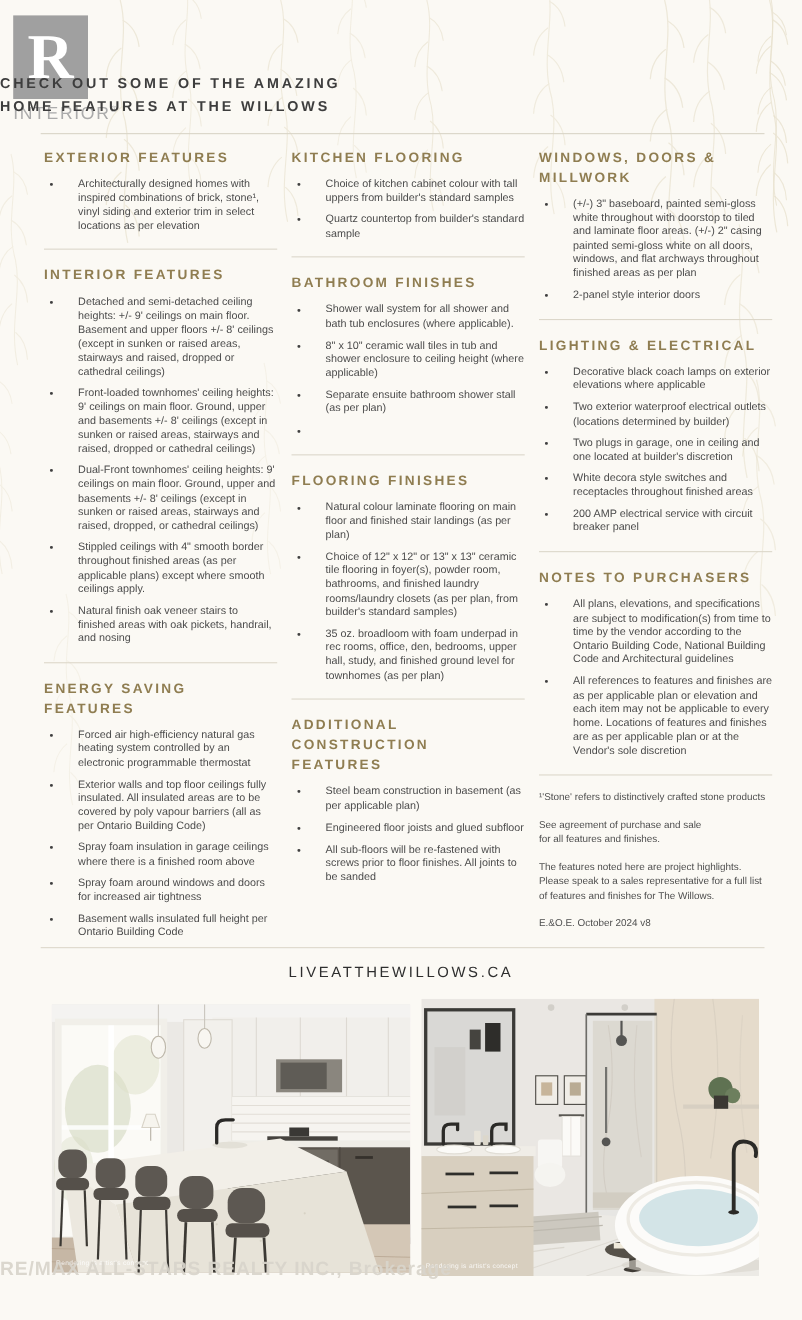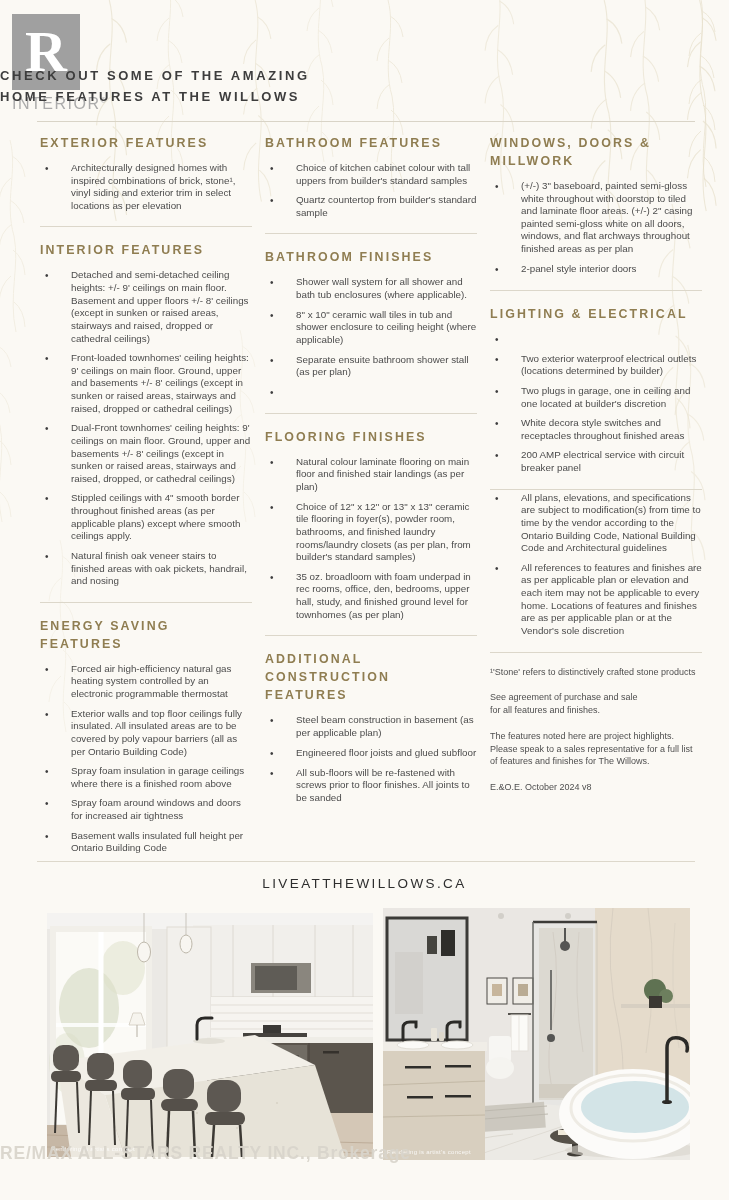--- a/index.html
+++ b/index.html
@@ -142,21 +142,21 @@
             <span class="dot">•</span>
             <span class="btext">Spray foam around windows and doors for increased air tightness</span>
           </li>
           <li class="bullet">
             <span class="dot">•</span>
             <span class="btext">Basement walls insulated full height per Ontario Building Code</span>
           </li>
         </ul>
       </div>
       <div class="col">
-        <div class="sec-heading">BATHROOM FEATURES</div>
+        <div class="sec-heading">KITCHEN FLOORING</div>
         <ul class="bullets">
           <li class="bullet">
             <span class="dot">•</span>
             <span class="btext">Choice of kitchen cabinet colour with tall uppers from builder's standard samples</span>
           </li>
           <li class="bullet">
             <span class="dot">•</span>
             <span class="btext">Quartz countertop from builder's standard sample</span>
           </li>
         </ul>
@@ -222,39 +222,41 @@
           <li class="bullet">
             <span class="dot">•</span>
             <span class="btext">2-panel style interior doors</span>
           </li>
         </ul>
         <div class="divider"></div>
         <div class="sec-heading">LIGHTING &amp; ELECTRICAL</div>
         <ul class="bullets">
           <li class="bullet">
             <span class="dot">•</span>
+            <span class="btext">Decorative black coach lamps on exterior elevations where applicable</span>
           </li>
           <li class="bullet">
             <span class="dot">•</span>
             <span class="btext">Two exterior waterproof electrical outlets (locations determined by builder)</span>
           </li>
           <li class="bullet">
             <span class="dot">•</span>
             <span class="btext">Two plugs in garage, one in ceiling and one located at builder's discretion</span>
           </li>
           <li class="bullet">
             <span class="dot">•</span>
             <span class="btext">White decora style switches and receptacles throughout finished areas</span>
           </li>
           <li class="bullet">
             <span class="dot">•</span>
             <span class="btext">200 AMP electrical service with circuit breaker panel</span>
           </li>
         </ul>
         <div class="divider"></div>
+        <div class="sec-heading">NOTES TO PURCHASERS</div>
         <ul class="bullets">
           <li class="bullet">
             <span class="dot">•</span>
             <span class="btext">All plans, elevations, and specifications are subject to modification(s) from time to time by the vendor according to the Ontario Building Code, National Building Code and Architectural guidelines</span>
           </li>
           <li class="bullet">
             <span class="dot">•</span>
             <span class="btext">All references to features and finishes are as per applicable plan or elevation and each item may not be applicable to every home. Locations of features and finishes are as per applicable plan or at the Vendor's sole discretion</span>
           </li>
         </ul>

